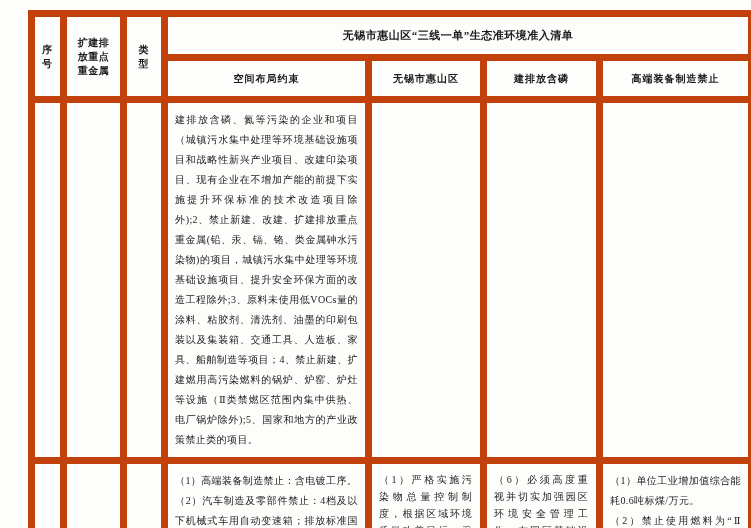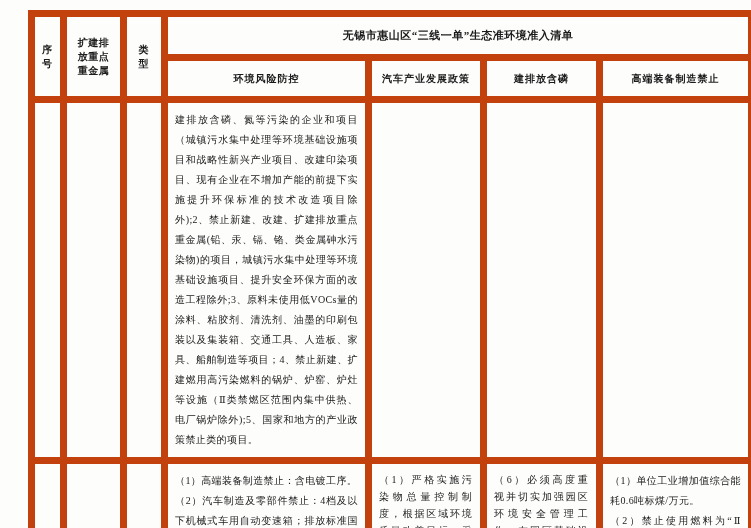--- a/index.html
+++ b/index.html
@@ -79,22 +79,22 @@
       <col style="width:152px">
     </colgroup>
     <tbody>
       <tr style="height:23px;">
         <td class="hdr" rowspan="2">序号</td>
         <td class="hdr" rowspan="2" style="letter-spacing:0.5px;">扩建排放重点重金属</td>
         <td class="hdr" rowspan="2">类型</td>
         <td class="title-cell" colspan="4">无锡市惠山区“三线一单”生态准环境准入清单</td>
       </tr>
       <tr style="height:42px;">
-        <td class="hdr">环境风险防控</td>
-        <td class="hdr">汽车产业发展政策</td>
+        <td class="hdr">空间布局约束</td>
+        <td class="hdr">无锡市惠山区</td>
         <td class="hdr">建排放含磷</td>
         <td class="hdr">高端装备制造禁止</td>
       </tr>
       <tr style="height:245px;">
         <td class="mid"></td>
         <td class="mid"></td>
         <td class="mid"></td>
         <td class="txt">建排放含磷、氮等污染的企业和项目（城镇污水集中处理等环境基础设施项目和战略性新兴产业项目、改建印染项目、现有企业在不增加产能的前提下实施提升环保标准的技术改造项目除外);2、禁止新建、改建、扩建排放重点重金属(铅、汞、镉、铬、类金属砷水污染物)的项目，城镇污水集中处理等环境基础设施项目、提升安全环保方面的改造工程除外;3、原料未使用低VOCs量的涂料、粘胶剂、清洗剂、油墨的印刷包装以及集装箱、交通工具、人造板、家具、船舶制造等项目；4、禁止新建、扩建燃用高污染燃料的锅炉、炉窑、炉灶等设施（Ⅱ类禁燃区范围内集中供热、电厂锅炉除外);5、国家和地方的产业政策禁止类的项目。</td>
         <td class="txt txt-narrow"></td>
         <td class="txt txt-narrow"></td>

